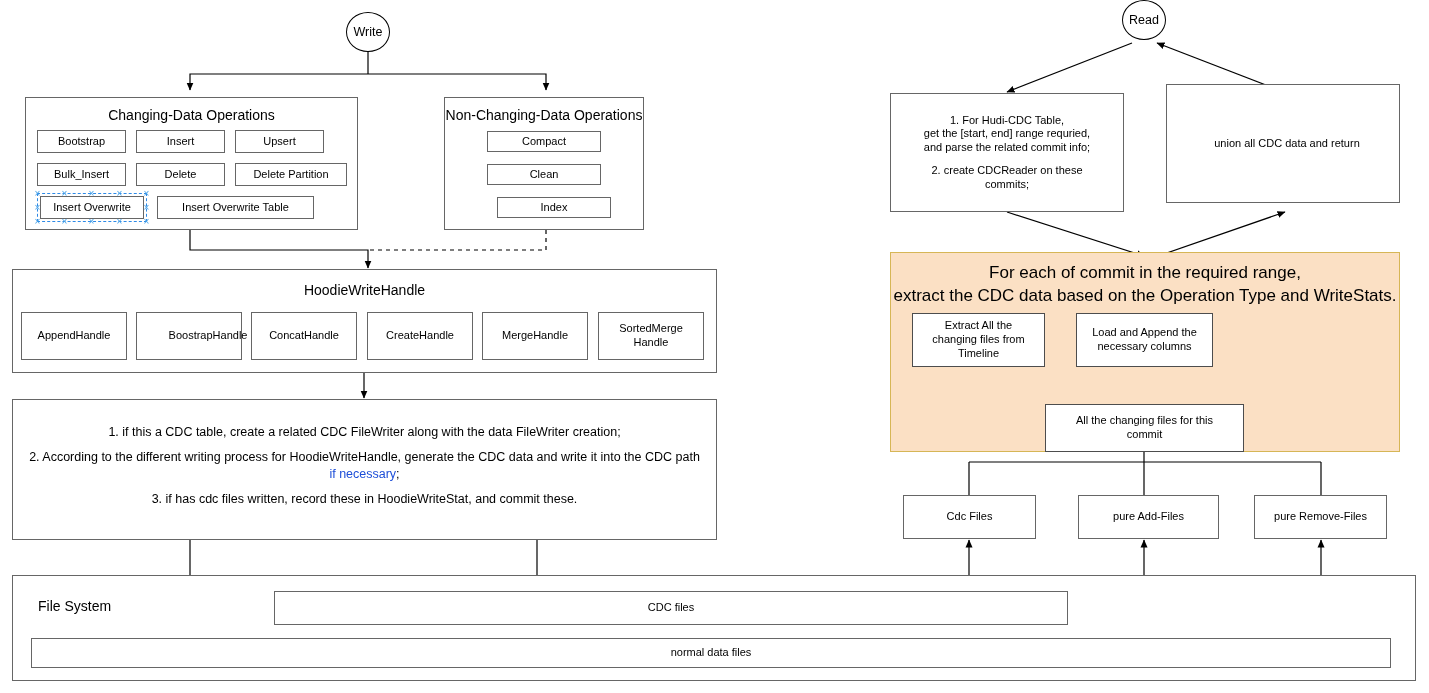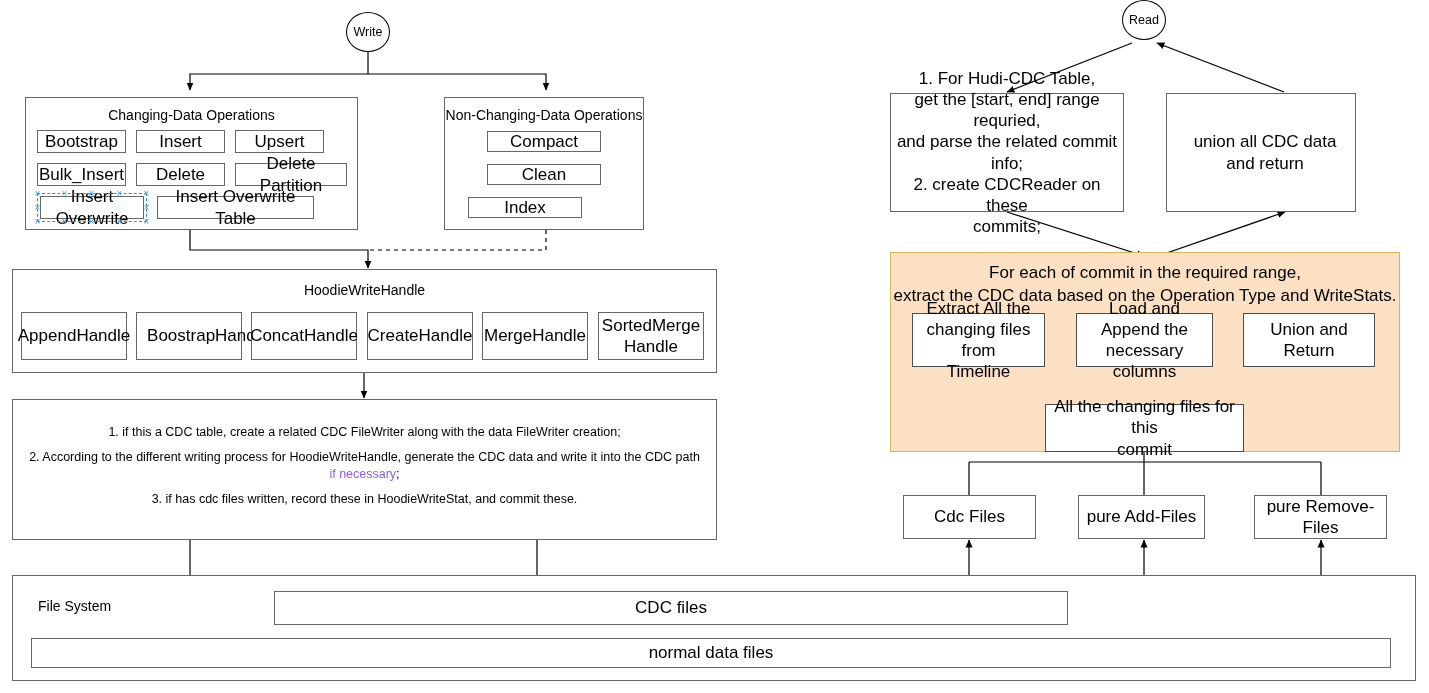--- a/index.html
+++ b/index.html
@@ -22,21 +22,21 @@
   
   .node {
     position: absolute;
     box-sizing: border-box;
     display: flex;
     align-items: center;
     justify-content: center;
     text-align: center;
     background: #ffffff;
     border: 1.4px solid #666666;
-    font-size: 17px;
+    font-size: 11px;
     line-height: 1.25;
     color: #000000;
     padding: 2px 4px;
   }
   .node.thin { border-width: 1.2px; }
   .node.dark { border-color: #4d4d4d; }
   .container {
     position: absolute;
     box-sizing: border-box;
     background: #ffffff;
@@ -101,21 +101,21 @@
   }
   .sel-handle::before { content: "\00D7"; }
   
   svg.edges {
     position: absolute;
     left: 0; top: 0;
     width: 1429px;
     height: 693px;
     pointer-events: none;
   }
-  .red { color: #8b5cf6; }
+  .red { color: #1d4ed8; }
   .tline { display: block; }
   .spacer { display:block; height: 9px; }
 </style>
 </head>
 <body>
 
 <div id="canvas">
 
   <svg class="edges" viewBox="0 0 1429 693">
     <defs>
@@ -216,21 +216,21 @@
 
   <div class="container" style="left:444px; top:97px; width:200px; height:133px;">
     <div class="container-title" style="top:9px;">Non-Changing-Data Operations</div>
   </div>
   <div class="node" style="left:487px; top:131px; width:114px; height:21px;">
     <span>Compact</span>
   </div>
   <div class="node" style="left:487px; top:164px; width:114px; height:21px;">
     <span>Clean</span>
   </div>
-  <div class="node" style="left:468px; top:197px; width:114px; height:21px;">
+  <div class="node" style="left:497px; top:197px; width:114px; height:21px;">
     <span>Index</span>
   </div>
 
   <div class="container" style="left:12px; top:269px; width:705px; height:104px;">
     <div class="container-title" style="top:12px;">HoodieWriteHandle</div>
   </div>
   <div class="node" style="left:21px; top:312px; width:106px; height:48px;">
     <span>AppendHandle</span>
   </div>
   <div class="node" style="left:136px; top:312px; width:106px; height:48px;padding-left:42px;">
@@ -279,50 +279,47 @@
 
   <div class="node" style="left:890px; top:93px; width:234px; height:119px; flex-direction:column;">
     <span class="tline">1. For Hudi-CDC Table,</span>
     <span class="tline">get the [start, end] range requried,</span>
     <span class="tline">and parse the related commit info;</span>
     <span class="spacer"></span>
     <span class="tline">2. create CDCReader on these</span>
     <span class="tline">commits;</span>
   </div>
 
-  <div class="node" style="left:1166px; top:93px; width:190px; height:119px;padding-left:12px;">
+  <div class="node" style="left:1166px; top:84px; width:234px; height:119px;padding-left:12px;">
     <span>union all CDC data and return</span>
   </div>
 
   <div class="orange-panel" style="left:890px; top:252px; width:510px; height:200px;">
     <div class="orange-title" style="top:9px;">
       <span class="tline">For each of commit in the required range,</span>
       <span class="tline">extract the CDC data based on the Operation Type and WriteStats.</span>
     </div>
   </div>
   <div class="node dark" style="left:912px; top:313px; width:133px; height:54px; flex-direction:column;">
     <span class="tline">Extract All the</span>
     <span class="tline">changing files from</span>
     <span class="tline">Timeline</span>
   </div>
   <div class="node dark" style="left:1076px; top:313px; width:137px; height:54px; flex-direction:column;">
     <span class="tline">Load and Append the</span>
     <span class="tline">necessary columns</span>
   </div>
-  <div class="node dark" style="left:1243px; top:313px; width:132px; height:54px;">
-    <span>Union and Return</span>
-  </div>
   <div class="node dark" style="left:1045px; top:404px; width:199px; height:48px; flex-direction:column;">
     <span class="tline">All the changing files for this</span>
     <span class="tline">commit</span>
   </div>
 
   <div class="node" style="left:903px; top:495px; width:133px; height:44px;">
     <span>Cdc Files</span>
   </div>
-  <div class="node" style="left:1078px; top:495px; width:127px; height:44px;">
+  <div class="node" style="left:1078px; top:495px; width:141px; height:44px;">
     <span>pure Add-Files</span>
   </div>
   <div class="node" style="left:1254px; top:495px; width:133px; height:44px;">
     <span>pure Remove-Files</span>
   </div>
 
 </div>
 
 </body></html>

